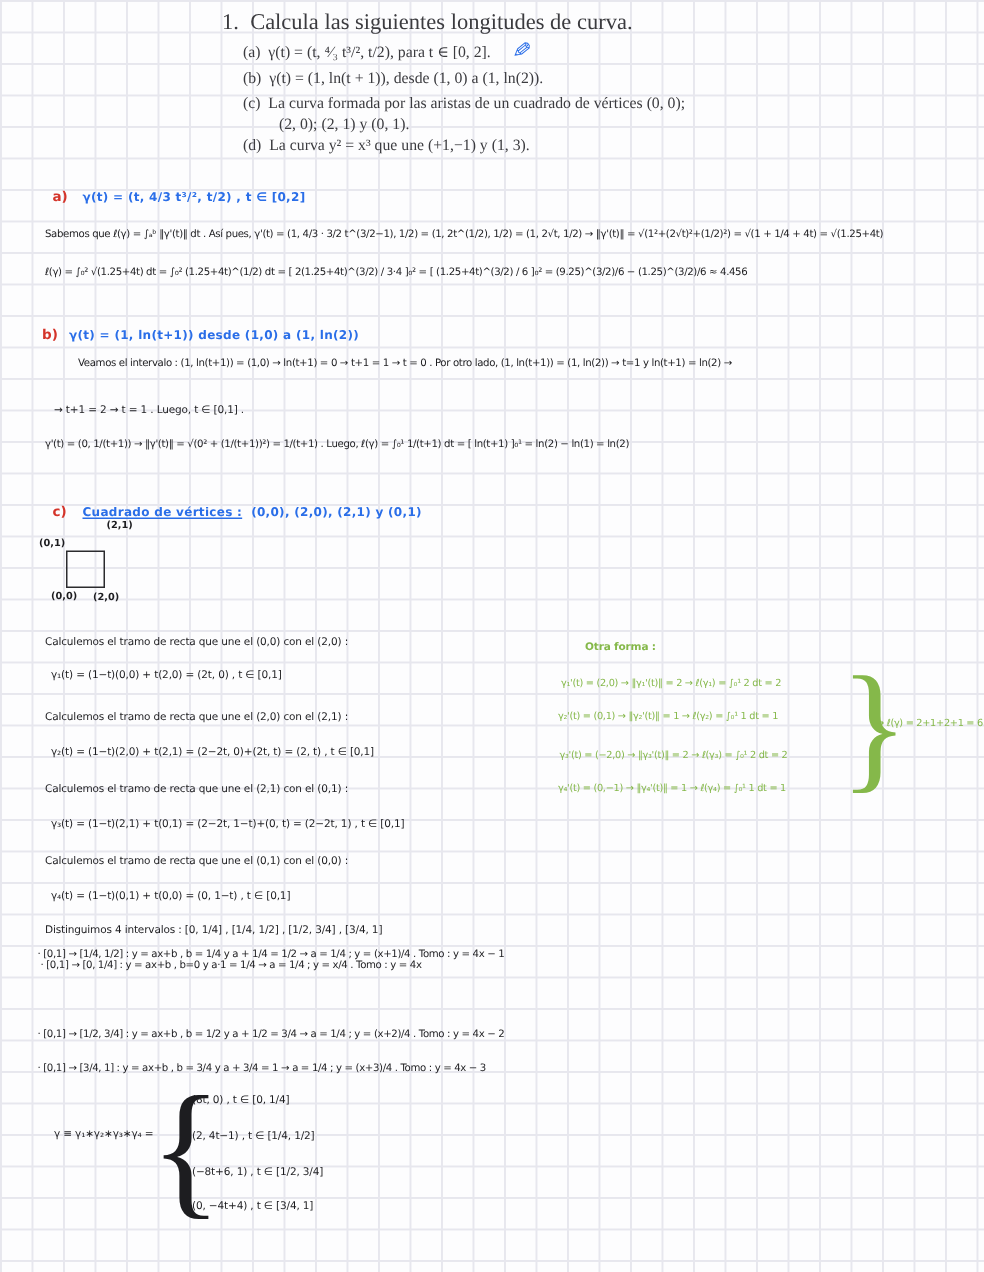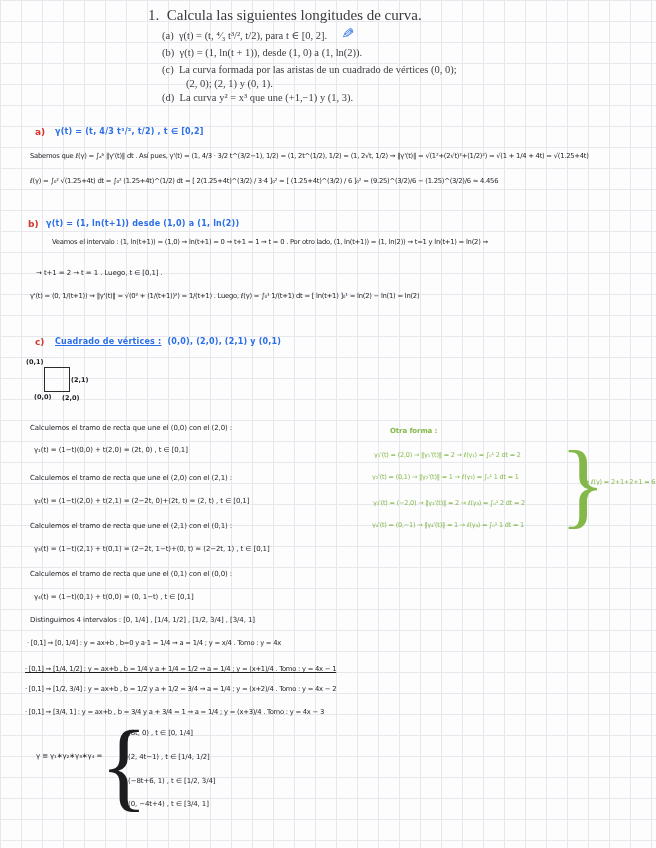--- a/index.html
+++ b/index.html
@@ -81,41 +81,41 @@
 
   <div class="pos hw red" style="left:35px;top:337px;">c)</div>
   <div class="pos hw blue hdr" style="left:55px;top:337px;">
     <span class="u">Cuadrado de vértices :</span>&nbsp;
     <span>(0,0), (2,0), (2,1)  y  (0,1)</span>
   </div>
 
   <div>
     <div class="sq" style="left:44px;top:367px;width:24px;height:23px;"></div>
     <div class="pos hw sql" style="left:26px;top:358px;">(0,1)</div>
-    <div class="pos hw sql" style="left:71px;top:376px;">(2,1)</div>
+    <div class="pos hw sql" style="left:71px;top:346px;">(2,1)</div>
     <div class="pos hw sql" style="left:34px;top:393px;">(0,0)</div>
     <div class="pos hw sql" style="left:62px;top:394px;">(2,0)</div>
   </div>
 
   <div class="pos hw ink body7" style="left:30px;top:424px;">Calculemos el tramo de recta que une el (0,0) con el (2,0) :</div>
   <div class="pos hw ink body7" style="left:34px;top:446px;">γ₁(t) = (1−t)(0,0) + t(2,0)  =  (2t, 0)  ,  t ∈ [0,1]</div>
 
   <div class="pos hw ink body7" style="left:30px;top:474px;">Calculemos el tramo de recta que une el (2,0) con el (2,1) :</div>
   <div class="pos hw ink body7" style="left:34px;top:497px;">γ₂(t) = (1−t)(2,0) + t(2,1)  =  (2−2t, 0)+(2t, t)  =  (2, t)  ,  t ∈ [0,1]</div>
 
   <div class="pos hw ink body7" style="left:30px;top:522px;">Calculemos el tramo de recta que une el (2,1) con el (0,1) :</div>
   <div class="pos hw ink body7" style="left:34px;top:545px;">γ₃(t) = (1−t)(2,1) + t(0,1)  =  (2−2t, 1−t)+(0, t)  =  (2−2t, 1)  ,  t ∈ [0,1]</div>
 
   <div class="pos hw ink body7" style="left:30px;top:570px;">Calculemos el tramo de recta que une el (0,1) con el (0,0) :</div>
   <div class="pos hw ink body7" style="left:34px;top:593px;">γ₄(t) = (1−t)(0,1) + t(0,0)  =  (0, 1−t)  ,  t ∈ [0,1]</div>
 
   <div class="pos hw ink body7" style="left:30px;top:616px;">Distinguimos  4 intervalos :   [0, 1/4] ,  [1/4, 1/2] ,  [1/2, 3/4] ,  [3/4, 1]</div>
 
   <div class="pos hw ink cram" style="left:27px;top:639px;">· [0,1] → [0, 1/4] :   y = ax+b ,  b=0  y  a·1 = 1/4  →  a = 1/4 ;  y = x/4   .    Tomo :   y = 4x</div>
-  <div class="pos hw ink cram" style="left:25px;top:665px;text-decoration:underline;">· [0,1] → [1/4, 1/2] :   y = ax+b ,  b = 1/4  y  a + 1/4 = 1/2  →  a = 1/4 ;  y = (x+1)/4   .    Tomo :   y = 4x − 1</div>
+  <div class="pos hw ink cram" style="left:25px;top:632px;">· [0,1] → [1/4, 1/2] :   y = ax+b ,  b = 1/4  y  a + 1/4 = 1/2  →  a = 1/4 ;  y = (x+1)/4   .    Tomo :   y = 4x − 1</div>
   <div class="pos hw ink cram" style="left:25px;top:685px;">· [0,1] → [1/2, 3/4] :   y = ax+b ,  b = 1/2  y  a + 1/2 = 3/4  →  a = 1/4 ;  y = (x+2)/4   .    Tomo :   y = 4x − 2</div>
   <div class="pos hw ink cram" style="left:25px;top:708px;">· [0,1] → [3/4, 1] :   y = ax+b ,  b = 3/4  y  a + 3/4 = 1  →  a = 1/4 ;  y = (x+3)/4   .    Tomo :   y = 4x − 3</div>
 
   <div class="pos hw ink body7" style="left:36px;top:752px;">γ ≡ γ₁∗γ₂∗γ₃∗γ₄  =</div>
   <div class="pos ink brace" style="left:100px;top:716px;font-size:100px;">{</div>
   <div class="pos hw ink body7" style="left:128px;top:729px;text-align:right;">(8t, 0)    ,   t ∈ [0, 1/4]</div>
   <div class="pos hw ink body7" style="left:128px;top:753px;">(2, 4t−1)    ,   t ∈ [1/4, 1/2]</div>
   <div class="pos hw ink body7" style="left:128px;top:777px;">(−8t+6, 1)   ,   t ∈ [1/2, 3/4]</div>
   <div class="pos hw ink body7" style="left:128px;top:800px;">(0, −4t+4)   ,   t ∈ [3/4, 1]</div>
 

